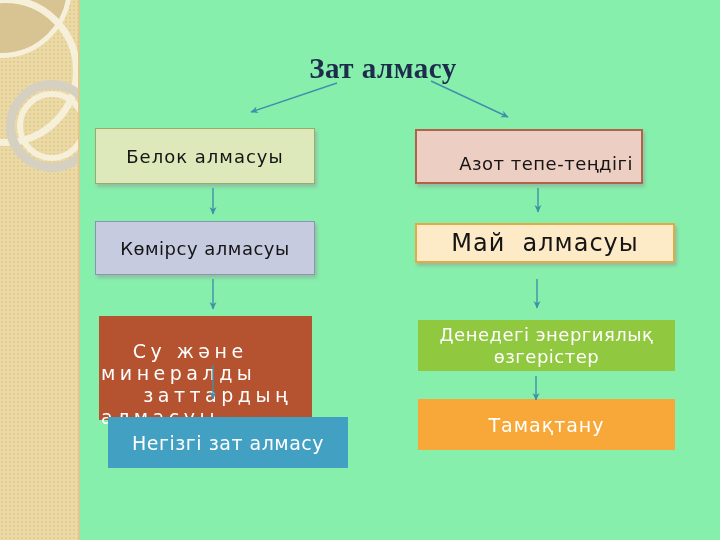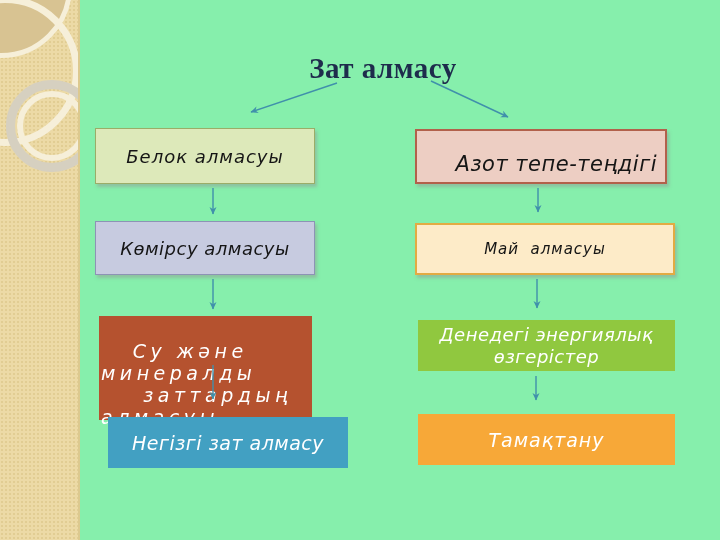--- a/index.html
+++ b/index.html
@@ -38,49 +38,49 @@
 
   
   .arrows { position:absolute; left:0; top:0; width:720px; height:540px; z-index:5; pointer-events:none; }
   .arrow-line { stroke:var(--arrow,#4090ab); stroke-width:1.4; fill:none; }
   .arrow-head { fill:var(--arrow,#4090ab); }
 
   
   .box {
     position:absolute; box-sizing:border-box;
     display:flex; align-items:center; justify-content:center;
-    text-align:center; color:#151515;font-style:italic;
+    text-align:center; color:#151515;
   }
   .label { white-space:pre-wrap; }
   .shadowed { box-shadow:2px 3px 3px rgba(150,150,150,0.5); }
 
   .box.protein      { left:95px;  top:128px; width:220px; height:56px;
                       background:var(--protein-fill,#dde9ba); border:1px solid var(--protein-border,#9aad68);
                       font-size:18px; letter-spacing:1px; }
   .box.carbohydrate { left:95px;  top:221px; width:220px; height:54px;
                       background:var(--carbohydrate-fill,#c7cbe0); border:1px solid var(--carbohydrate-border,#8d93b5);
                       font-size:18px; letter-spacing:0.5px; }
   .box.water        { left:99px;  top:316px; width:213px; height:104px;
                       background:var(--water-fill,#b5522f); color:var(--box-text-light,#fff);
                       justify-content:flex-start; align-items:flex-start; text-align:left;
                       padding:24px 2px 0 2px; font-size:19px; letter-spacing:4.5px; line-height:22px; z-index:1; }
   .box.basal        { left:108px;  top:417px; width:240px; height:51px;
                       background:var(--basal-fill,#42a0c2); color:var(--box-text-light,#fff);
                       font-size:19px; letter-spacing:0.5px; z-index:2; }
-  .box.nitrogen     { left:415px; top:129px; width:252px; height:55px;
+  .box.nitrogen     { left:415px; top:129px; width:228px; height:55px;
                       background:var(--nitrogen-fill,#edcec3); border:2px solid var(--nitrogen-border,#b2614b);
-                      font-size:21px; letter-spacing:0.5px;
+                      font-size:18px; letter-spacing:0.5px;
                       justify-content:flex-end; padding-right:8px; padding-top:14px; }
-  .box.fat          { left:415px; top:223px; width:260px; height:52px;
+  .box.fat          { left:415px; top:223px; width:260px; height:40px;
                       background:var(--fat-fill,#fdebc8); border:2px solid var(--fat-border,#e2ab43);
-                      font-size:15px; letter-spacing:1px; }
+                      font-size:24px; letter-spacing:1px; }
   .box.energy       { left:418px; top:320px; width:257px; height:51px;
                       background:var(--energy-fill,#90c83f); color:var(--box-text-light,#fff);
                       font-size:18px; letter-spacing:0.5px; line-height:22px; padding:8px 8px; }
-  .box.nutrition    { left:418px; top:414px; width:257px; height:51px;
+  .box.nutrition    { left:418px; top:399px; width:257px; height:51px;
                       background:var(--nutrition-fill,#f7a838); color:var(--box-text-light,#fff);
                       font-size:19px; letter-spacing:1px; }
 </style>
 </head>
 <body>
 
 <div class="slide">
 
   <div class="sidebar">
     <div class="circle-fill"></div>

